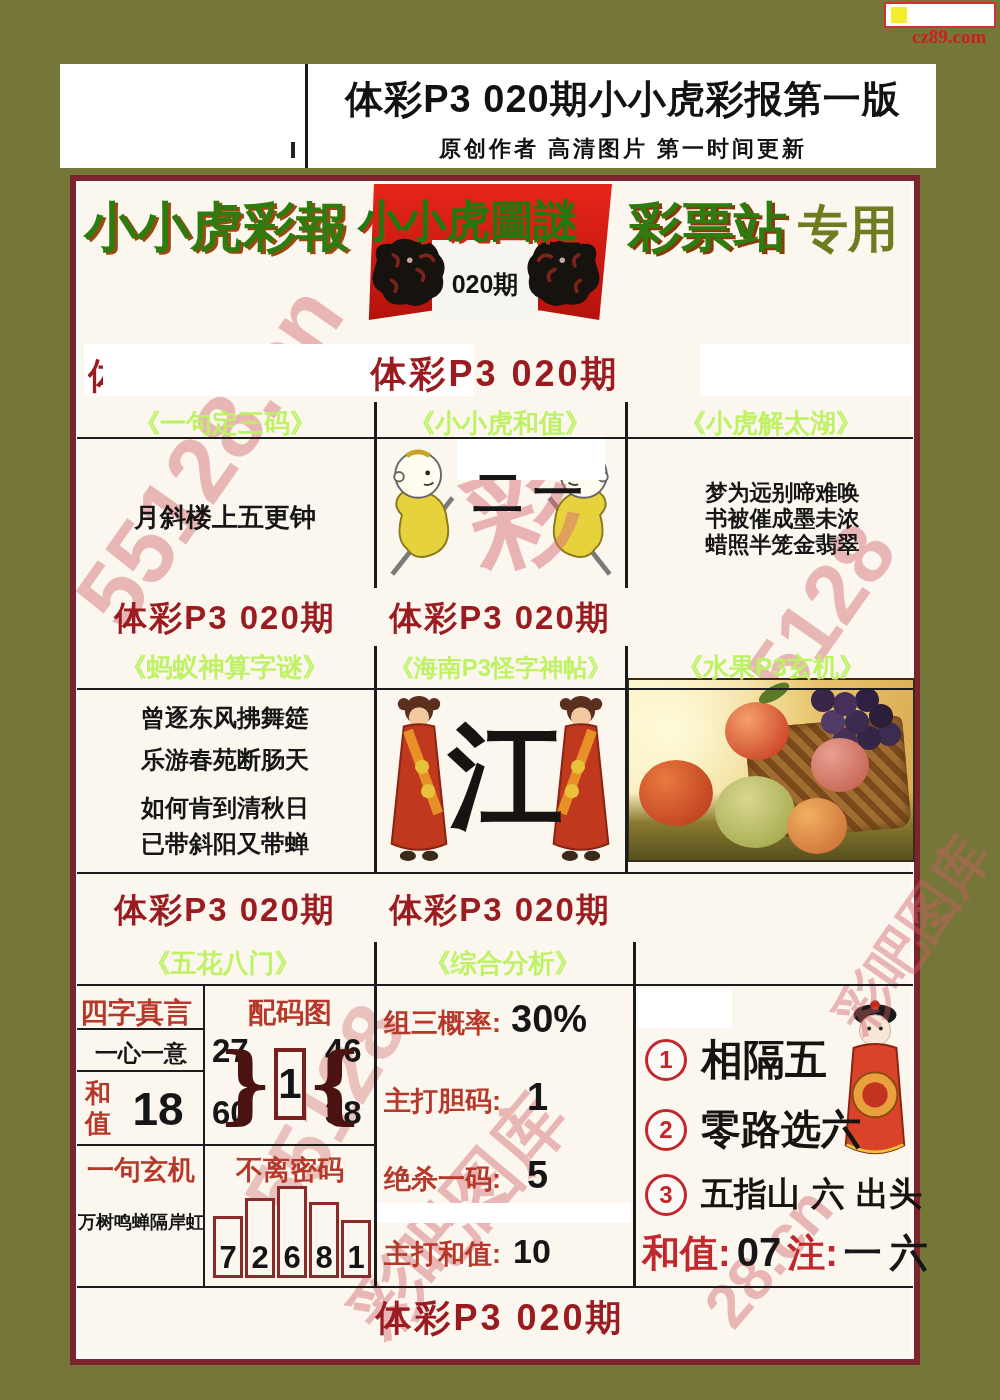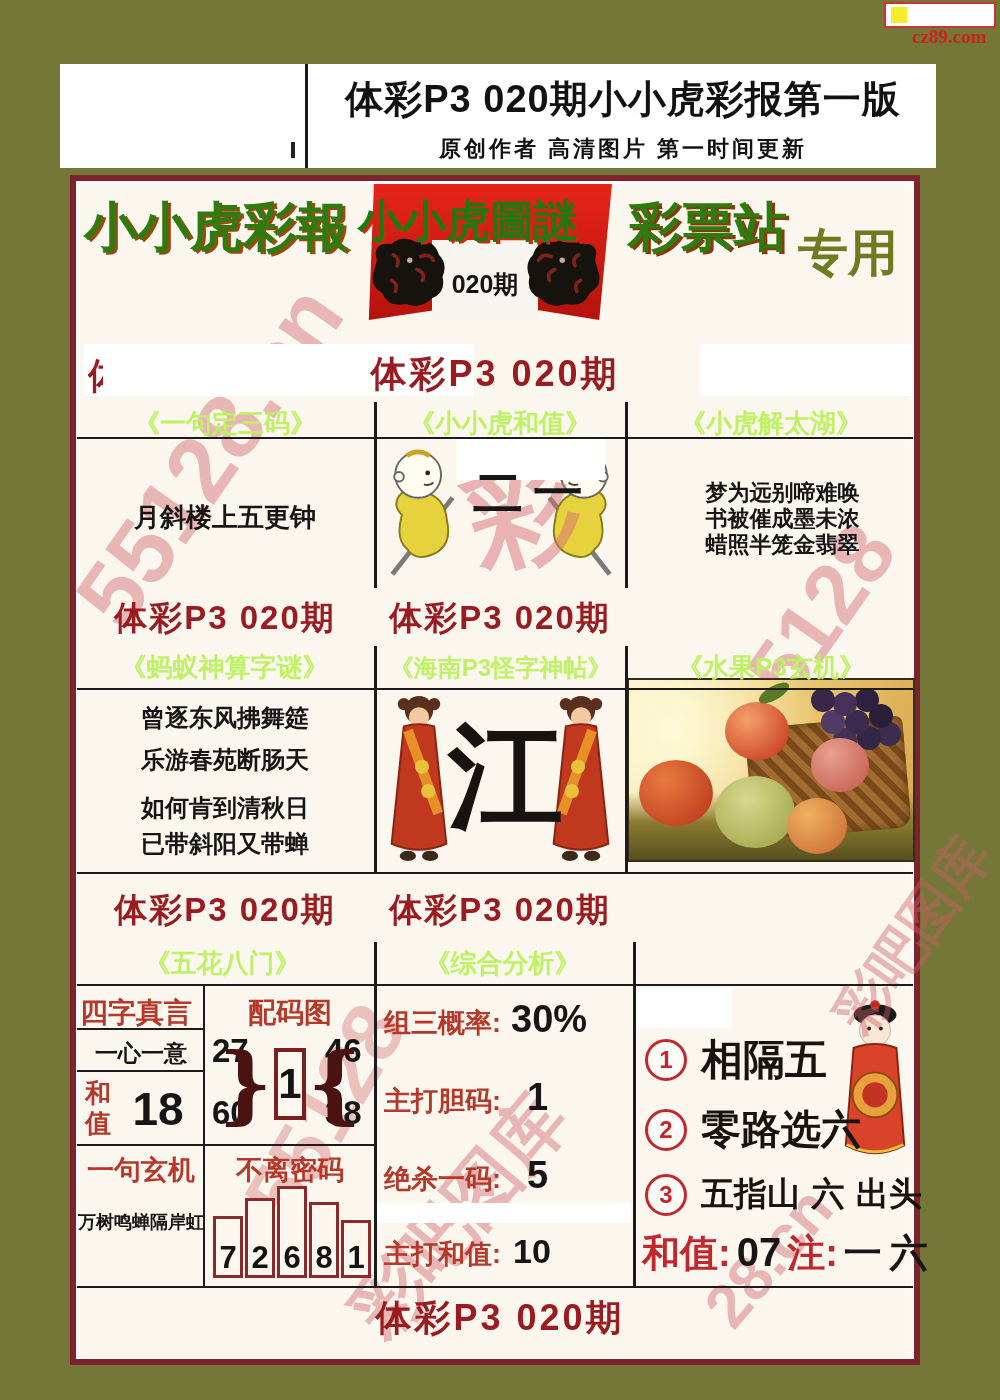--- a/index.html
+++ b/index.html
@@ -13,21 +13,21 @@
   .redlbl{color:#b5382a;font-weight:bold;}
   .hline{background:#1c1c1c;height:2px;z-index:5;position:absolute;}
   .vline{background:#1c1c1c;width:3px;z-index:5;position:absolute;}
   .patch{background:#ffffff;position:absolute;z-index:4;}
   .wm{position:absolute;color:rgba(205,92,100,0.42);font-weight:bold;z-index:3;white-space:nowrap;pointer-events:none;}
   .fig{position:absolute;z-index:2;}
   .txt{position:absolute;z-index:5;}
   .banner-left{color:#2e7c10;text-shadow:3px 2px 0 #9a4a0e;font-weight:bold;}
   .banner-mid{color:#1e7a10;text-shadow:3px 2px 0 #cc2a10;font-weight:bold;}
   .banner-station{color:#2e7c10;text-shadow:3px 2px 0 #8a3a0a;font-weight:bold;}
-  .banner-suffix{color:#6d7b21;font-weight:bold;margin-top:24px;}
+  .banner-suffix{color:#6d7b21;font-weight:bold;}
   .cnum{width:36px;height:36px;border:3px solid #c2272d;border-radius:50%;color:#c2272d;
         font-weight:bold;font-size:24px;display:flex;align-items:center;justify-content:center;flex:none;background:rgba(255,255,255,.5);}
   .handw{font-family:"DejaVu Serif",serif;font-weight:bold;color:#171310;}
   .pbox{border:3px solid #8b2a2a;width:27px;display:flex;align-items:flex-end;justify-content:center;
         font-weight:bold;font-size:31px;color:#141414;background:#fbf7ef;line-height:1.05;}
   .brace{font-family:"DejaVu Serif",serif;font-size:84px;color:#4a1210;font-weight:bold;line-height:0.9;}
   .cbox{width:46px;height:64px;border:4px solid #7a1f1f;display:flex;align-items:center;justify-content:center;
         font-size:42px;font-weight:bold;color:#141414;background:#fcf8f0;margin:0 2px;}
   .fruitball{position:absolute;border-radius:50%;}
 </style>

